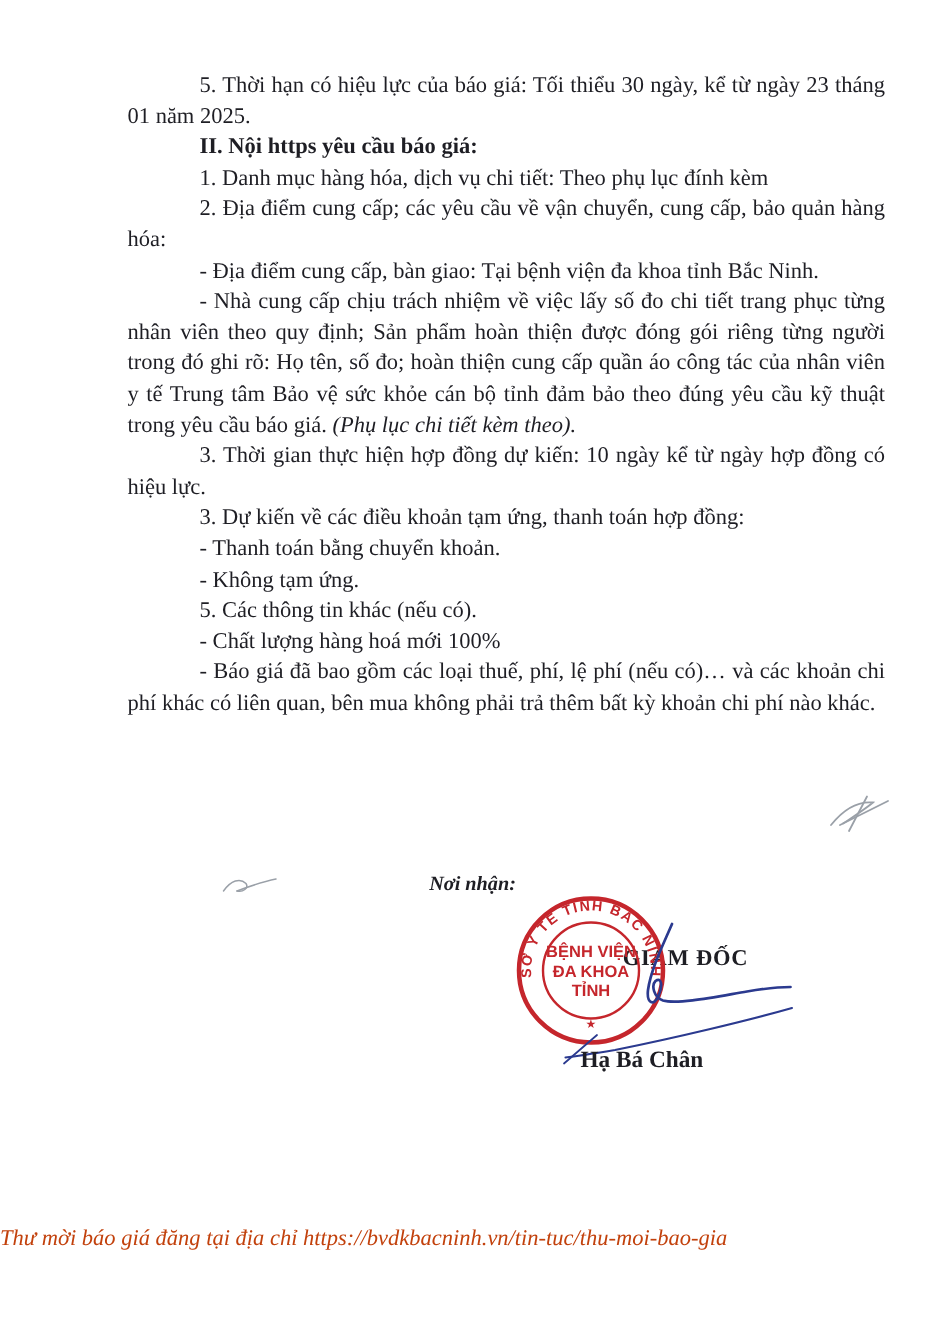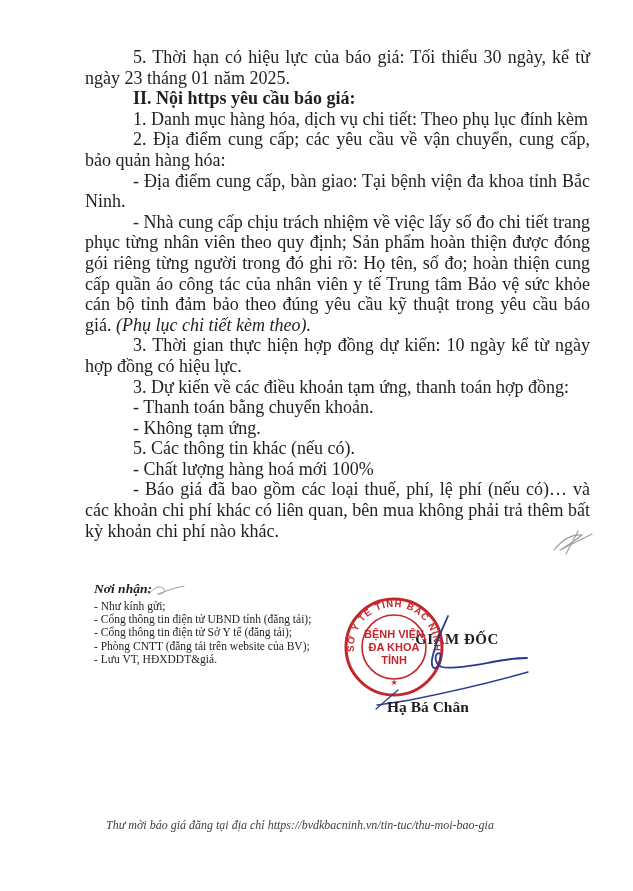--- a/index.html
+++ b/index.html
@@ -3,48 +3,48 @@
 <meta charset="utf-8">
 <style>
   html,body{margin:0;padding:0;}
   body{
     width:633px;height:891px;background:#ffffff;position:relative;
     font-family:"Liberation Serif","DejaVu Serif",serif;
     color:#1e1e24;overflow:hidden;
   }
   .body-text{
     position:absolute;left:85px;top:47px;width:505px;
-    font-size:18px;line-height:20.6px;text-align:justify;
+    font-size:15px;line-height:20.6px;text-align:justify;
   }
   .body-text p{margin:0;text-indent:48px;}
   .bold{font-weight:bold;}
   .italic{font-style:italic;}
   .recipients{
     position:absolute;left:94px;top:581px;width:250px;
   }
   .recipients-label{
-    font-weight:bold;font-style:italic;font-size:13.5px;margin:0 0 3px 0;
+    font-weight:bold;font-style:italic;font-size:13.5px;margin:0 0 3px 0;text-align:right;
   }
   .recipients-list{font-size:11.5px;line-height:13.2px;}
   .recipients-list div{margin:0;}
   .sig-title{
     position:absolute;left:387px;top:585px;width:140px;text-align:center;
     font-weight:bold;font-size:15px;letter-spacing:0.5px;margin-top:46px;
   }
   .sig-name{
     position:absolute;left:387px;top:698px;width:140px;text-align:left;
     font-weight:bold;font-size:15.5px;
   }
   .stamp-svg{position:absolute;left:343px;top:596px;width:102px;height:102px;}
   .signature-svg{position:absolute;left:350px;top:606px;width:185px;height:105px;}
   .scribble1{position:absolute;left:548px;top:528px;width:48px;height:30px;}
   .scribble2{position:absolute;left:146px;top:582px;width:42px;height:18px;}
   .footer-note{
-    position:absolute;left:0;top:818px;width:600px;text-align:center;
-    font-style:italic;font-size:12px;color:#404040;
+    position:absolute;left:0;top:818px;width:600px;text-align:left;
+    font-style:italic;font-size:15px;color:#c2410c;
   }
   .stamp-center{font-family:"Liberation Sans","DejaVu Sans",sans-serif;font-weight:bold;}
   .stamp-arc{font-family:"Liberation Sans","DejaVu Sans",sans-serif;font-weight:bold;}
 </style>
 </head>
 <body>
 
 <div class="body-text">
   <p>5. Thời hạn có hiệu lực của báo giá: Tối thiểu 30 ngày, kể từ ngày 23 tháng 01 năm 2025.</p>
   <p class="bold">II. Nội https yêu cầu báo giá:</p>
@@ -64,27 +64,20 @@
 <svg class="scribble1" viewBox="0 0 48 30">
   <g fill="none" stroke="#9aa0a8" stroke-width="1.2" stroke-linecap="round">
     <path d="M6 22 C14 12 24 6 34 7 C28 12 20 17 14 21"></path>
     <path d="M12 22 C22 17 34 11 44 6"></path>
     <path d="M30 3 L18 26"></path>
   </g>
 </svg>
 
 <div class="recipients">
   <p class="recipients-label">Nơi nhận:</p>
-  <div class="recipients-list">
-    <div>- Như kính gửi;</div>
-    <div>- Cổng thông tin điện tử UBND tỉnh (đăng tải);</div>
-    <div>- Cổng thông tin điện tử Sở Y tế (đăng tải);</div>
-    <div>- Phòng CNTT (đăng tải trên website của BV);</div>
-    <div>- Lưu VT, HĐXDDT&amp;giá.</div>
-  </div>
 </div>
 
 <svg class="scribble2" viewBox="0 0 42 18">
   <g fill="none" stroke="#9aa0a8" stroke-width="1" stroke-linecap="round">
     <path d="M3 12 C8 5 14 3 18 7 C20 10 16 13 12 12"></path>
     <path d="M12 12 C20 9 28 6 38 4"></path>
   </g>
 </svg>
 
 <div class="sig-title">GIÁM ĐỐC</div>

